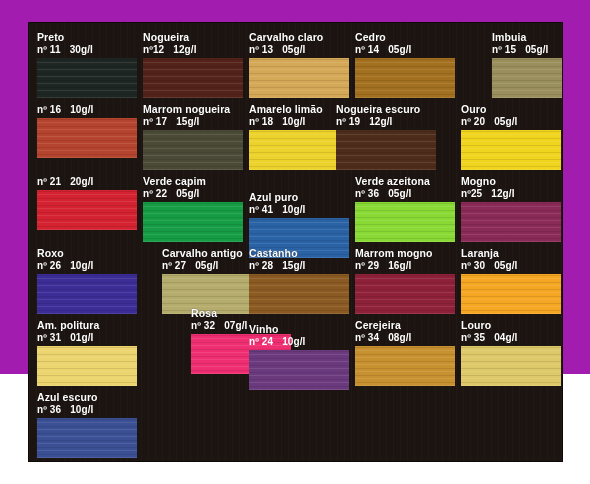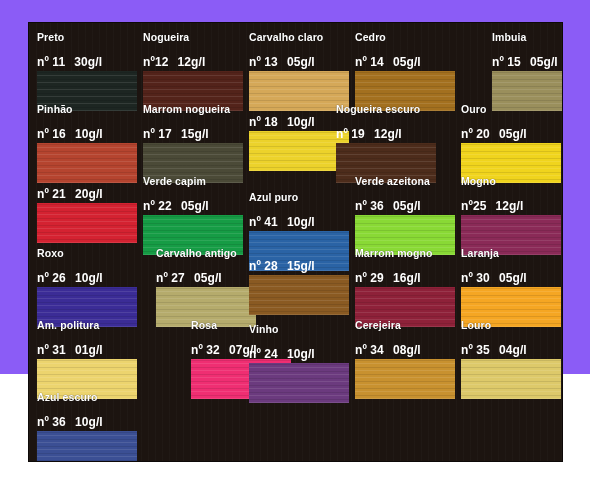--- a/index.html
+++ b/index.html
@@ -12,21 +12,21 @@
     width: 590px;
     height: 484px;
     font-family: "Liberation Sans", sans-serif;
     overflow: hidden;
   }
 
   #chart-root {
     position: relative;
     width: 590px;
     height: 374px;
-    background: #8b5cf6;
+    background: #a21caf;
   }
 
   
   #board {
     position: absolute;
     left: 28px;
     top: 22px;
     width: 535px;
     height: 440px;
     background: #1c1410;
@@ -58,26 +58,26 @@
     font-size: 10.5px;
     font-weight: bold;
     line-height: 12px;
     letter-spacing: 0.1px;
     white-space: nowrap;
     text-shadow: 0 0 1px rgba(0,0,0,0.8);
   }
 
   .swatch-code {
     color: #ffffff;
-    font-size: 12px;
+    font-size: 10px;
     font-weight: bold;
     line-height: 11px;
     letter-spacing: 0.1px;
     white-space: nowrap;
-    margin-top: 14px;
+    margin-top: 1px;
     display: flex;
     gap: 9px;
     align-items: flex-end;
   }
 
   .swatch-chip {
     margin-top: 3px;
     width: 100px;
     height: 40px;
     position: relative;
@@ -142,36 +142,36 @@
         </div>
         <div class="swatch-cell" style="left: 432px; top: 8px; padding-left: 31px;">
           <div class="swatch-name">Imbuia</div>
           <div class="swatch-code">
             <span>nº 15</span>
             <span>05g/l</span>
           </div>
           <div class="swatch-chip" style="background: rgb(154, 143, 92);"></div>
         </div>
         <div class="swatch-cell" style="left: 8px; top: 80px;">
-          <div class="swatch-name">Pinhão</div>
           <div class="swatch-code">
             <span>nº 16</span>
             <span>10g/l</span>
           </div>
           <div class="swatch-chip" style="background: rgb(181, 68, 47);"></div>
         </div>
         <div class="swatch-cell" style="left: 114px; top: 80px;">
           <div class="swatch-name">Marrom nogueira</div>
           <div class="swatch-code">
             <span>nº 17</span>
             <span>15g/l</span>
           </div>
           <div class="swatch-chip" style="background: rgb(75, 74, 55);"></div>
         </div>
         <div class="swatch-cell" style="left: 220px; top: 80px;">
+          <div class="swatch-name">Amarelo limão</div>
           <div class="swatch-code">
             <span>nº 18</span>
             <span>10g/l</span>
           </div>
           <div class="swatch-chip" style="background: rgb(236, 210, 43);"></div>
         </div>
         <div class="swatch-cell" style="left: 307px; top: 80px;">
           <div class="swatch-name">Nogueira escuro</div>
           <div class="swatch-code">
             <span>nº 19</span>
@@ -227,29 +227,30 @@
           <div class="swatch-chip" style="background: rgb(138, 42, 87);"></div>
         </div>
         <div class="swatch-cell" style="left: 8px; top: 224px;">
           <div class="swatch-name">Roxo</div>
           <div class="swatch-code">
             <span>nº 26</span>
             <span>10g/l</span>
           </div>
           <div class="swatch-chip" style="background: rgb(59, 44, 150);"></div>
         </div>
-        <div class="swatch-cell" style="left: 114px; top: 224px; padding-left: 13px;">
+        <div class="swatch-cell" style="left: 120px; top: 224px; padding-left: 13px;">
           <div class="swatch-name">Carvalho antigo</div>
           <div class="swatch-code">
             <span>nº 27</span>
             <span>05g/l</span>
           </div>
           <div class="swatch-chip" style="background: rgb(181, 171, 108);"></div>
         </div>
         <div class="swatch-cell" style="left: 220px; top: 224px;">
+          <div class="swatch-name">Castanho</div>
           <div class="swatch-code">
             <span>nº 28</span>
             <span>15g/l</span>
           </div>
           <div class="swatch-chip" style="background: rgb(138, 90, 34);"></div>
         </div>
         <div class="swatch-cell" style="left: 326px; top: 224px;">
           <div class="swatch-name">Marrom mogno</div>
           <div class="swatch-code">
             <span>nº 29</span>
@@ -266,21 +267,21 @@
           <div class="swatch-chip" style="background: rgb(245, 166, 35);"></div>
         </div>
         <div class="swatch-cell" style="left: 8px; top: 296px;">
           <div class="swatch-name">Am. politura</div>
           <div class="swatch-code">
             <span>nº 31</span>
             <span>01g/l</span>
           </div>
           <div class="swatch-chip" style="background: rgb(236, 212, 110);"></div>
         </div>
-        <div class="swatch-cell" style="left: 114px; top: 296px; padding-left: 48px;">
+        <div class="swatch-cell" style="left: 114px; top: 284px; padding-left: 48px;">
           <div class="swatch-name">Rosa</div>
           <div class="swatch-code">
             <span>nº 32</span>
             <span>07g/l</span>
           </div>
           <div class="swatch-chip" style="background: rgb(239, 46, 114);"></div>
         </div>
         <div class="swatch-cell" style="left: 220px; top: 300px;">
           <div class="swatch-name">Vinho</div>
           <div class="swatch-code">

